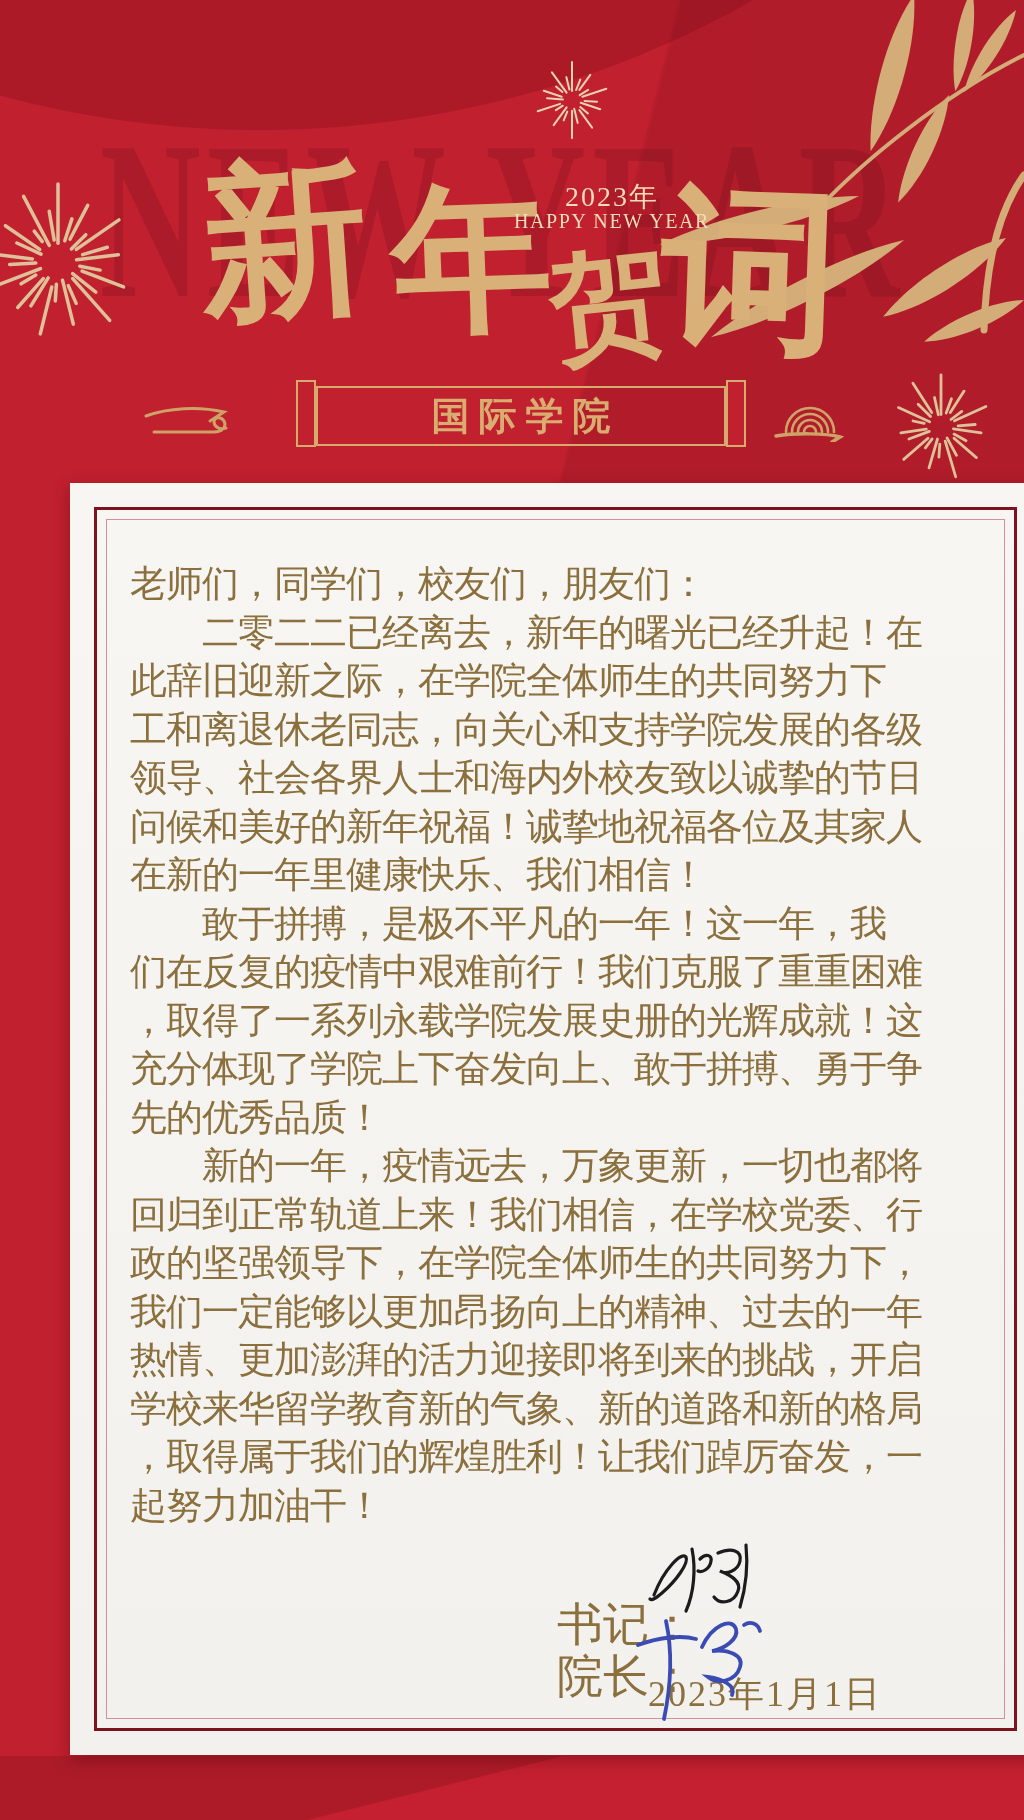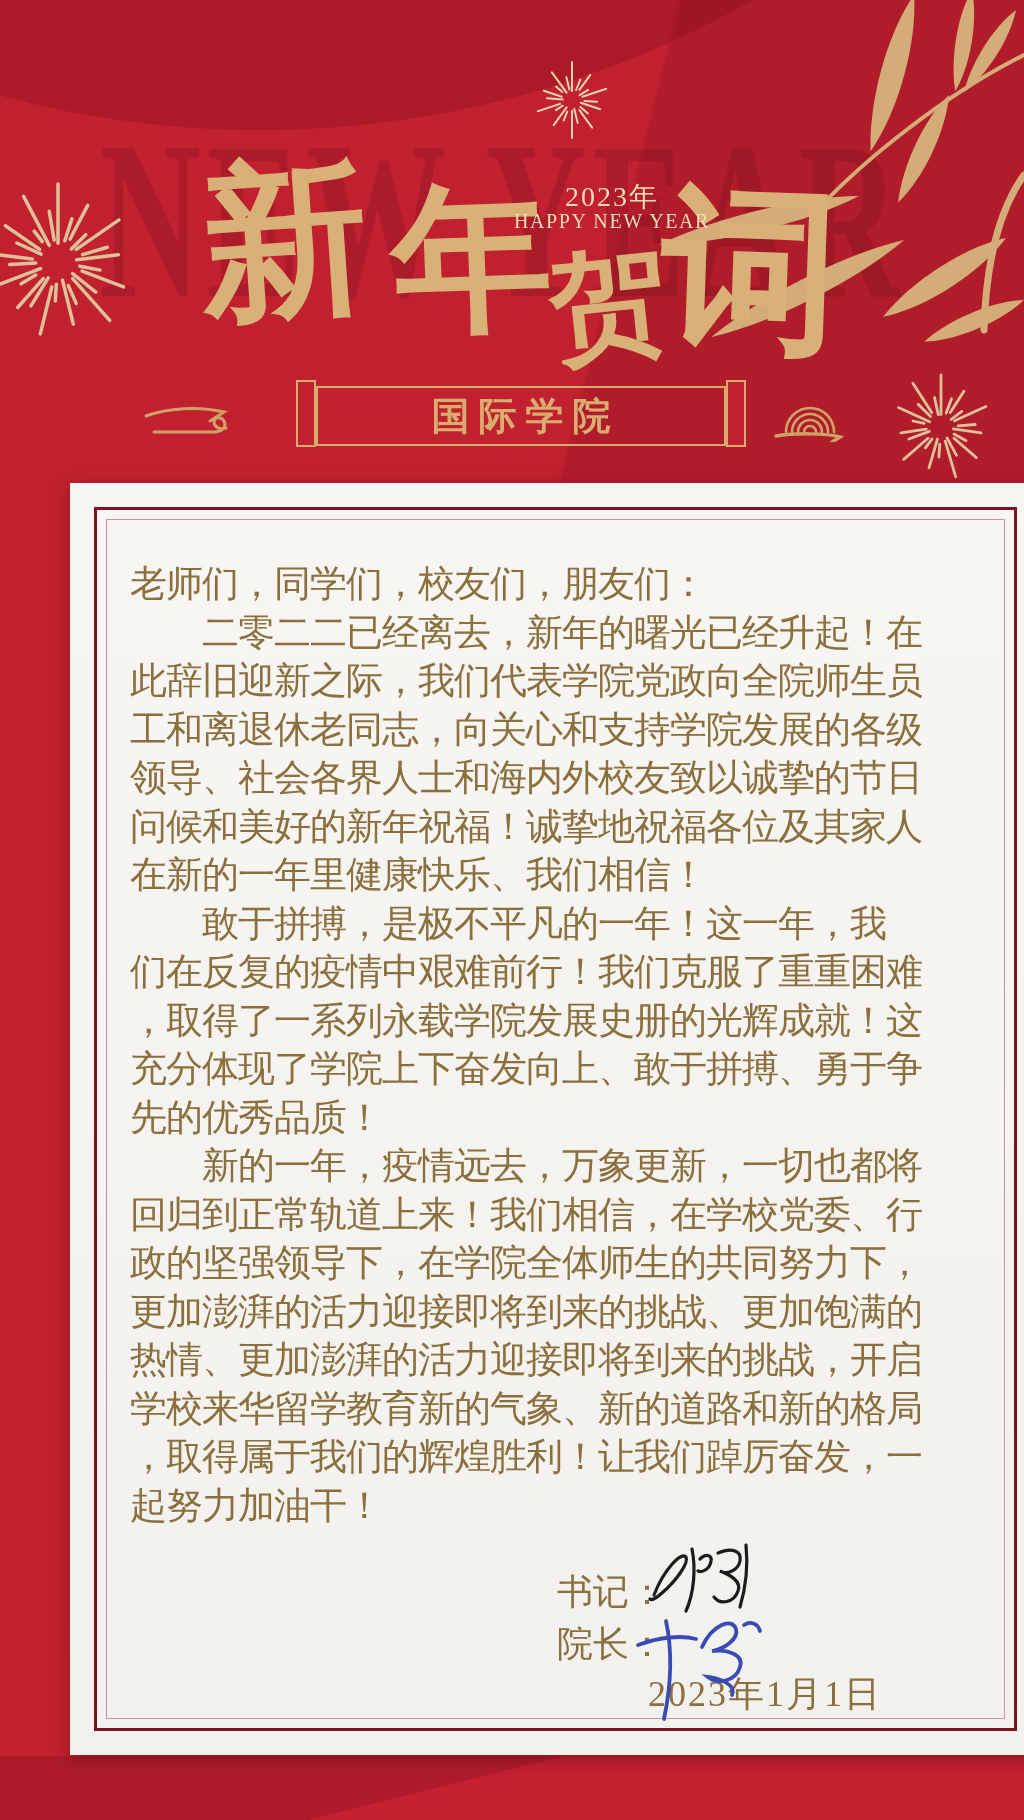--- a/index.html
+++ b/index.html
@@ -48,21 +48,21 @@
   .paper{position:absolute;left:70px;top:483px;width:971px;height:1272px;z-index:6;
        background:linear-gradient(180deg,#f7f6f3,#f2f1ee);
        box-shadow:0 5px 16px rgba(60,0,6,.35);}
   .frame-outer{position:absolute;left:24px;top:24px;right:24px;bottom:24px;
        border:3px solid #7c1420;}
   .frame-inner{position:absolute;left:36px;top:36px;right:36px;bottom:36px;
        border:1.5px solid #d2919a;}
   .letter-lines{position:absolute;left:60px;top:77px;width:800px;}
   .letter-line{font-size:37px;line-height:48.5px;letter-spacing:-1px;
        color:#8b6f3d;white-space:nowrap;}
-  .sig-label{position:absolute;font-size:36px;color:#8b6f3d;line-height:1;z-index:2;}
+  .sig-label{position:absolute;font-size:46px;color:#8b6f3d;line-height:1;z-index:2;margin-top:28px;}
   .lab-sec{left:487px;top:1091px;}
   .lab-pres{left:487px;top:1143px;}
   .sig-svg{position:absolute;z-index:3;}
   .sig-black{left:572px;top:1052px;}
   .sig-blue{left:562px;top:1122px;}
   .sig-black path{stroke:#1c1c1c;stroke-width:3.2px;fill:none;stroke-linecap:round;}
   .sig-blue path{stroke:#3a4cb4;stroke-width:3.8px;fill:none;stroke-linecap:round;}
   .date-line{position:absolute;left:578px;top:1193px;font-size:36px;line-height:1;
        color:#8b6f3d;letter-spacing:2px;z-index:2;}
 </style>
@@ -199,34 +199,34 @@
   </div>
   <div class="banner-cap cap-r"></div>
 
   <div class="paper">
     <div class="frame-outer"></div>
     <div class="frame-inner"></div>
 
     <div class="letter-lines">
       <div class="letter-line">老师们，同学们，校友们，朋友们：</div>
         <div class="letter-line">　　二零二二已经离去，新年的曙光已经升起！在</div>
-        <div class="letter-line">此辞旧迎新之际，我们代表学院党政向全院师生员</div>
+        <div class="letter-line">此辞旧迎新之际，在学院全体师生的共同努力下</div>
         <div class="letter-line">工和离退休老同志，向关心和支持学院发展的各级</div>
         <div class="letter-line">领导、社会各界人士和海内外校友致以诚挚的节日</div>
         <div class="letter-line">问候和美好的新年祝福！诚挚地祝福各位及其家人</div>
         <div class="letter-line">在新的一年里健康快乐、我们相信！</div>
         <div class="letter-line">　　敢于拼搏，是极不平凡的一年！这一年，我</div>
         <div class="letter-line">们在反复的疫情中艰难前行！我们克服了重重困难</div>
         <div class="letter-line">，取得了一系列永载学院发展史册的光辉成就！这</div>
         <div class="letter-line">充分体现了学院上下奋发向上、敢于拼搏、勇于争</div>
         <div class="letter-line">先的优秀品质！</div>
         <div class="letter-line">　　新的一年，疫情远去，万象更新，一切也都将</div>
         <div class="letter-line">回归到正常轨道上来！我们相信，在学校党委、行</div>
         <div class="letter-line">政的坚强领导下，在学院全体师生的共同努力下，</div>
-        <div class="letter-line">更加澎湃的活力迎接即将到来的挑战、更加饱满的</div>
+        <div class="letter-line">我们一定能够以更加昂扬向上的精神、过去的一年</div>
         <div class="letter-line">热情、更加澎湃的活力迎接即将到来的挑战，开启</div>
         <div class="letter-line">学校来华留学教育新的气象、新的道路和新的格局</div>
         <div class="letter-line">，取得属于我们的辉煌胜利！让我们踔厉奋发，一</div>
         <div class="letter-line">起努力加油干！</div>
     </div>
 
     <div class="sig-label lab-sec">书记：</div>
     <svg class="sig-svg sig-black" width="120" height="85" viewBox="0 0 120 85">
       <path d="M12,60 C22,34 40,16 44,22 C47,28 34,46 20,58 C14,63 10,66 8,64"></path>
       <path d="M50,14 C54,34 52,58 44,76"></path>

